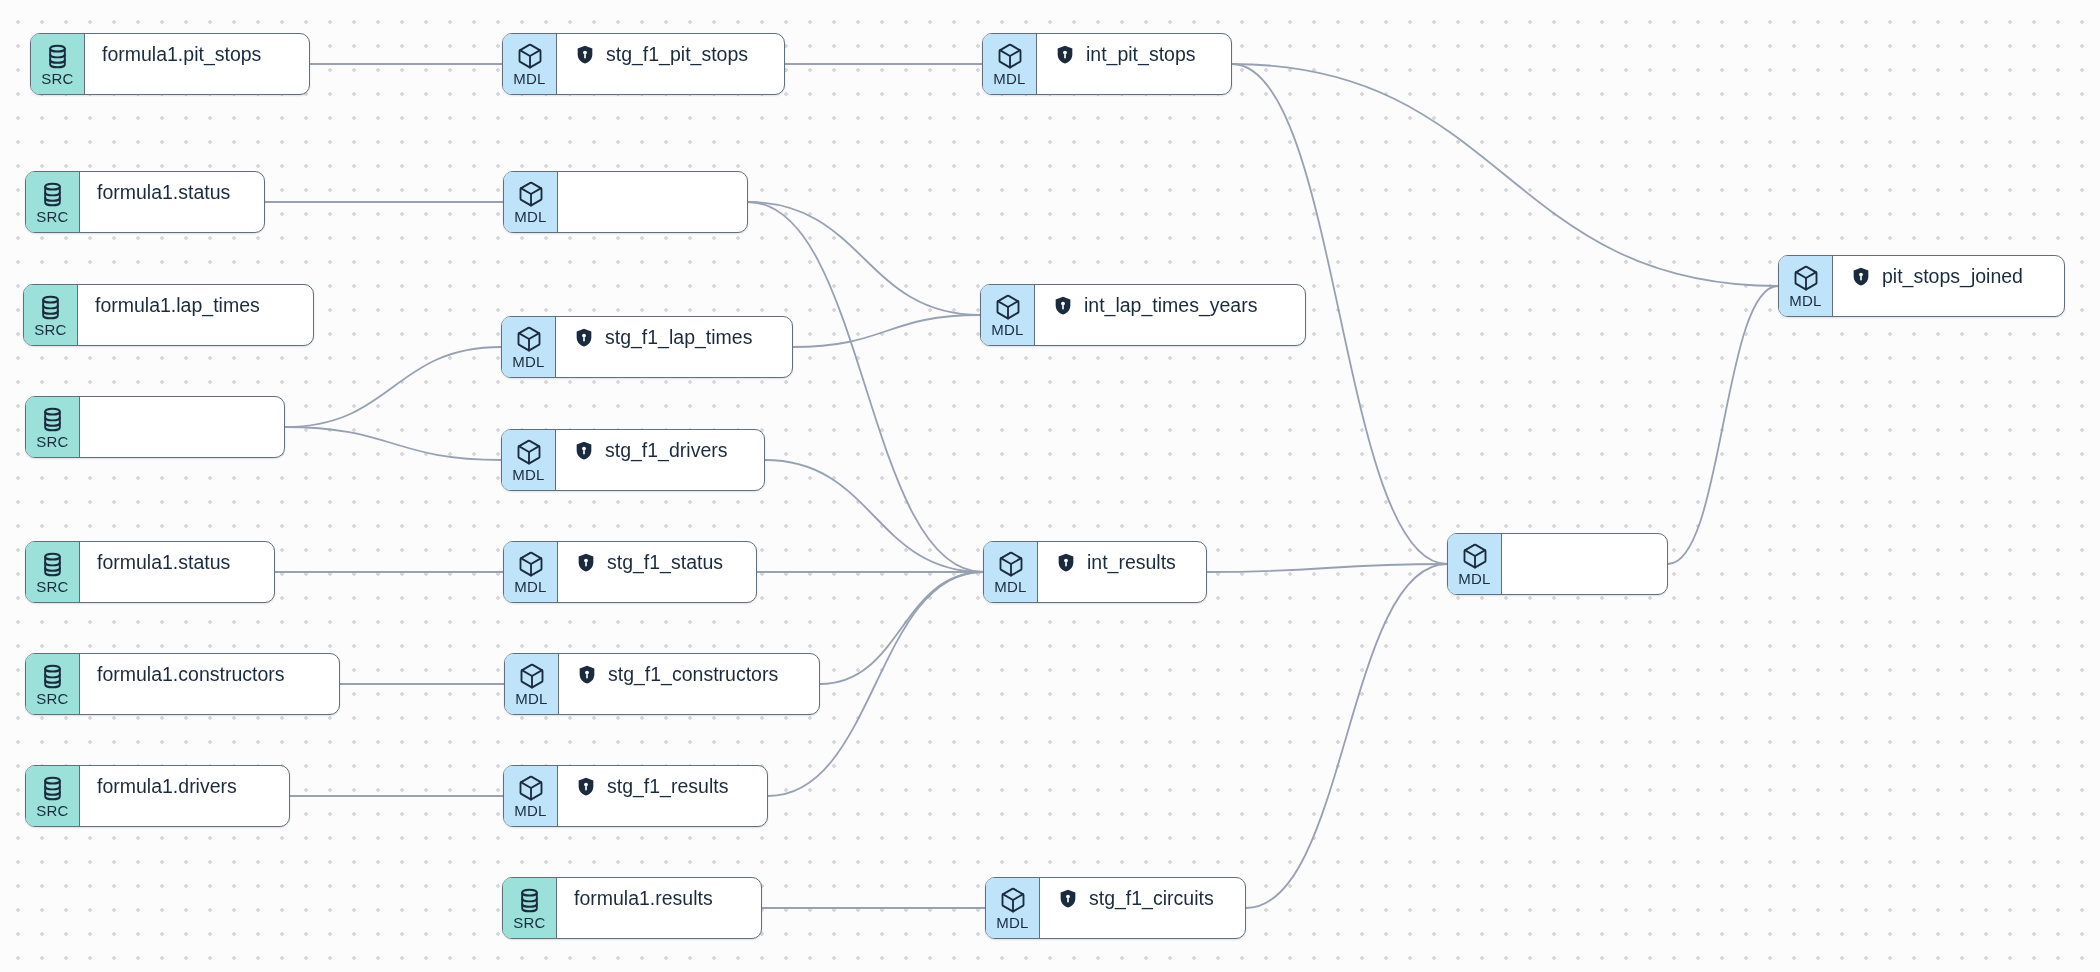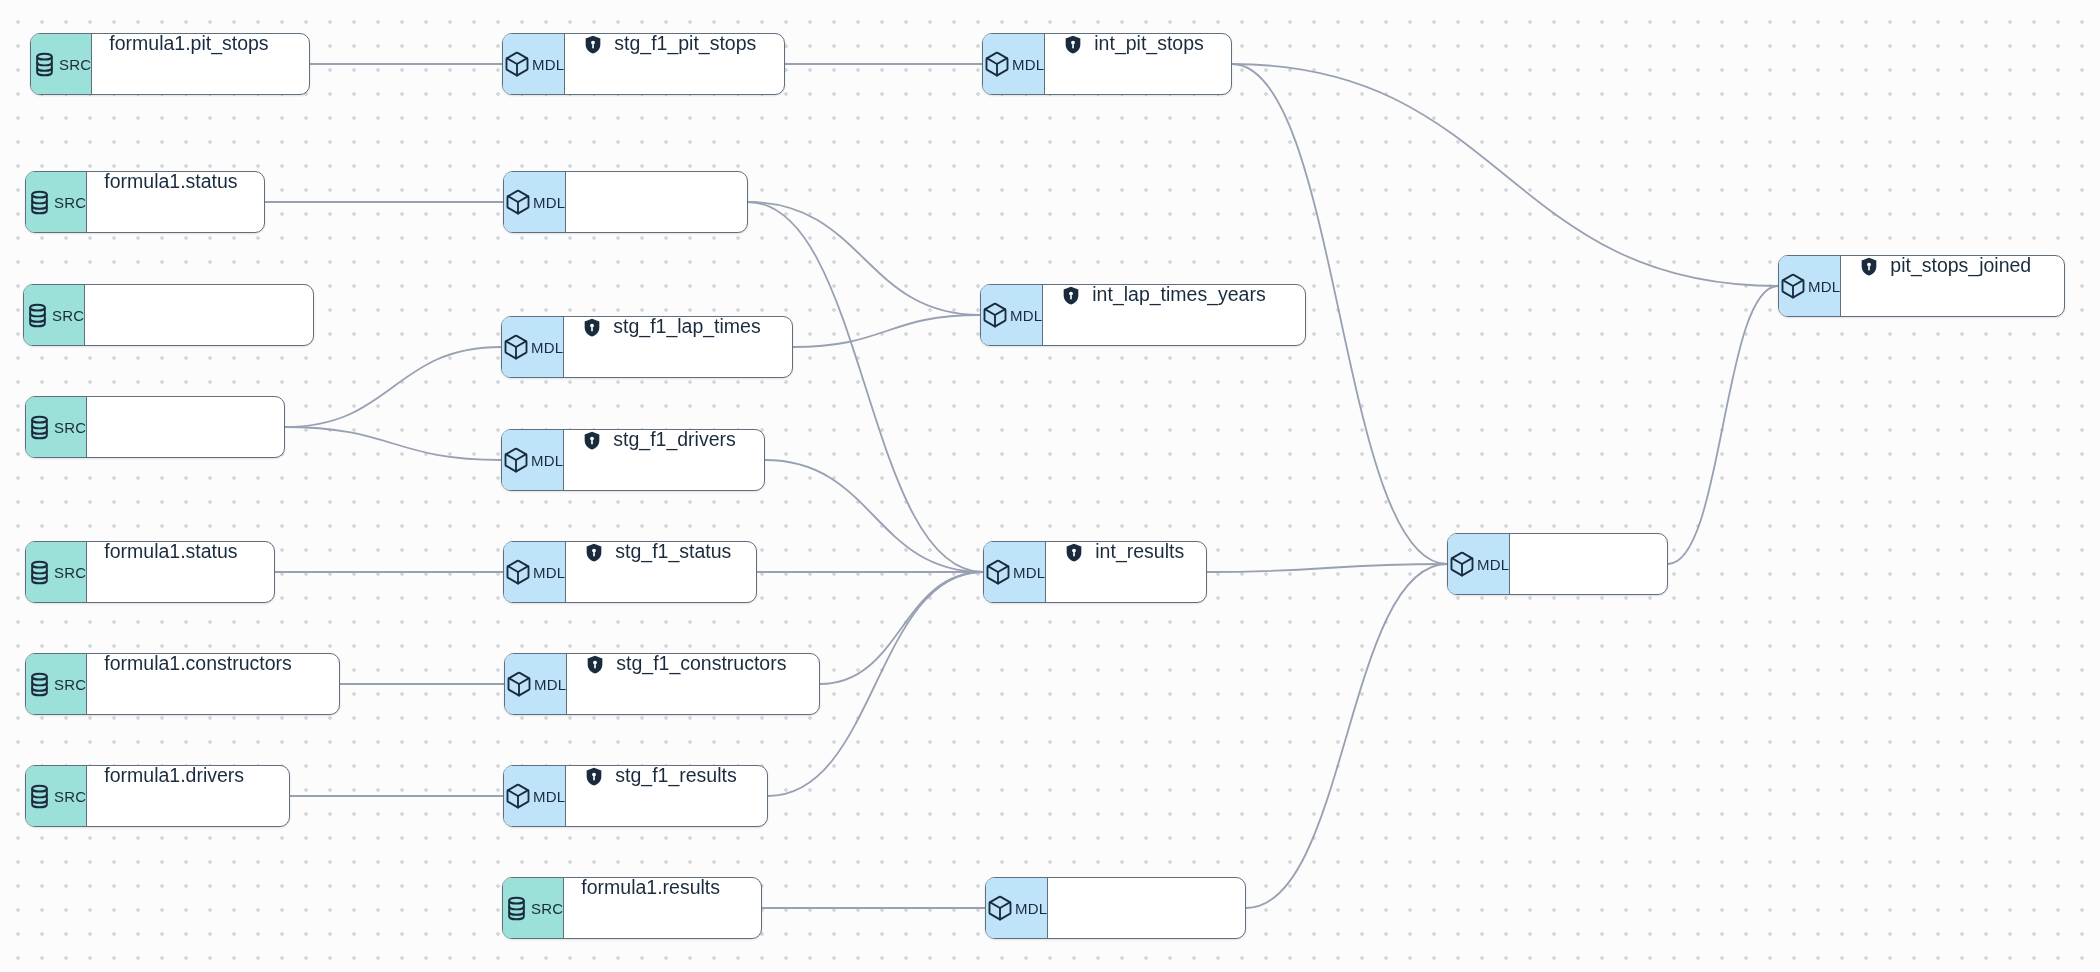--- a/index.html
+++ b/index.html
@@ -26,39 +26,40 @@
     align-items:stretch;
     background:#ffffff;
     border:1.6px solid var(--border);
     border-radius:10px;
     box-shadow:0 1px 2px rgba(40,50,60,.14);
     cursor:pointer;
   }
   .badge{
     flex:0 0 54px;
     display:flex;
-    flex-direction:row;
+    flex-direction:column;
     align-items:center;
     justify-content:center;
     gap:1px;
     border-right:1.6px solid var(--border);
     border-radius:8px 0 0 8px;
     padding:12px 0;
   }
   .badge .badge-label{
     font-size:15px;
     font-weight:500;
     letter-spacing:.2px;
     color:var(--ink);
     line-height:1;
   }
   .badge svg{display:block}
   .body{
     flex:1 1 auto;
     display:flex;
+    align-items:center;
     padding:0 14px 18px 17px;
     gap:10px;
     min-width:0;
   }
   .node-label{
     font-size:19.5px;
     color:var(--ink);
     white-space:nowrap;
     line-height:1;
   }
@@ -185,20 +186,23 @@
           <span>
             <svg width="27" height="27" viewBox="0 0 24 24" fill="none" stroke="#1b2b3e" stroke-width="1.7" stroke-linecap="round" stroke-linejoin="round">
               <ellipse cx="12" cy="5" rx="6.5" ry="2.6"></ellipse>
               <path d="M5.5 5v14c0 1.44 2.91 2.6 6.5 2.6s6.5-1.16 6.5-2.6V5"></path>
               <path d="M5.5 10.2c0 1.44 2.91 2.6 6.5 2.6s6.5-1.16 6.5-2.6"></path>
               <path d="M5.5 15c0 1.44 2.91 2.6 6.5 2.6s6.5-1.16 6.5-2.6"></path>
             </svg>
           </span>
           <span class="badge-label">SRC</span>
         </div>
+        <div class="body">
+          <span class="node-label">formula1.lap_times</span>
+        </div>
       </div>
       <div class="node" style="left: 501px; top: 316px; width: 292px; height: 62px;">
         <div class="badge" style="background: rgb(191, 228, 249);">
           <span>
             <svg width="28" height="28" viewBox="0 0 24 24" fill="none" stroke="#1b2b3e" stroke-width="1.6" stroke-linecap="round" stroke-linejoin="round">
               <path d="M21 16V8a1.2 1.2 0 0 0-.6-1.04l-7.8-4.45a1.2 1.2 0 0 0-1.2 0L3.6 6.96A1.2 1.2 0 0 0 3 8v8a1.2 1.2 0 0 0 .6 1.04l7.8 4.45a1.2 1.2 0 0 0 1.2 0l7.8-4.45A1.2 1.2 0 0 0 21 16z"></path>
               <polyline points="3.3 7 12 12 20.7 7"></polyline>
               <line x1="12" y1="22" x2="12" y2="12"></line>
             </svg>
           </span>
@@ -461,16 +465,26 @@
       <div class="node" style="left: 985px; top: 877px; width: 261px; height: 62px;">
         <div class="badge" style="background: rgb(191, 228, 249);">
           <span>
             <svg width="28" height="28" viewBox="0 0 24 24" fill="none" stroke="#1b2b3e" stroke-width="1.6" stroke-linecap="round" stroke-linejoin="round">
               <path d="M21 16V8a1.2 1.2 0 0 0-.6-1.04l-7.8-4.45a1.2 1.2 0 0 0-1.2 0L3.6 6.96A1.2 1.2 0 0 0 3 8v8a1.2 1.2 0 0 0 .6 1.04l7.8 4.45a1.2 1.2 0 0 0 1.2 0l7.8-4.45A1.2 1.2 0 0 0 21 16z"></path>
               <polyline points="3.3 7 12 12 20.7 7"></polyline>
               <line x1="12" y1="22" x2="12" y2="12"></line>
             </svg>
           </span>
           <span class="badge-label">MDL</span>
+        </div>
+        <div class="body">
+          <span style="display: flex;">
+            <svg class="shield" width="22" height="22" viewBox="0 0 24 24">
+              <path fill="#1b2b3e" d="M12 1.8 20 5v6.3c0 5.1-3.4 8.7-8 10.1-4.6-1.4-8-5-8-10.1V5z"></path>
+              <circle cx="12" cy="9.4" r="2.1" fill="#ffffff"></circle>
+              <rect x="11.1" y="10.8" width="1.8" height="5" rx="0.9" fill="#ffffff"></rect>
+            </svg>
+          </span>
+          <span class="node-label">stg_f1_circuits</span>
         </div>
       </div>
     </div>
 </div>
 
 </body></html>

